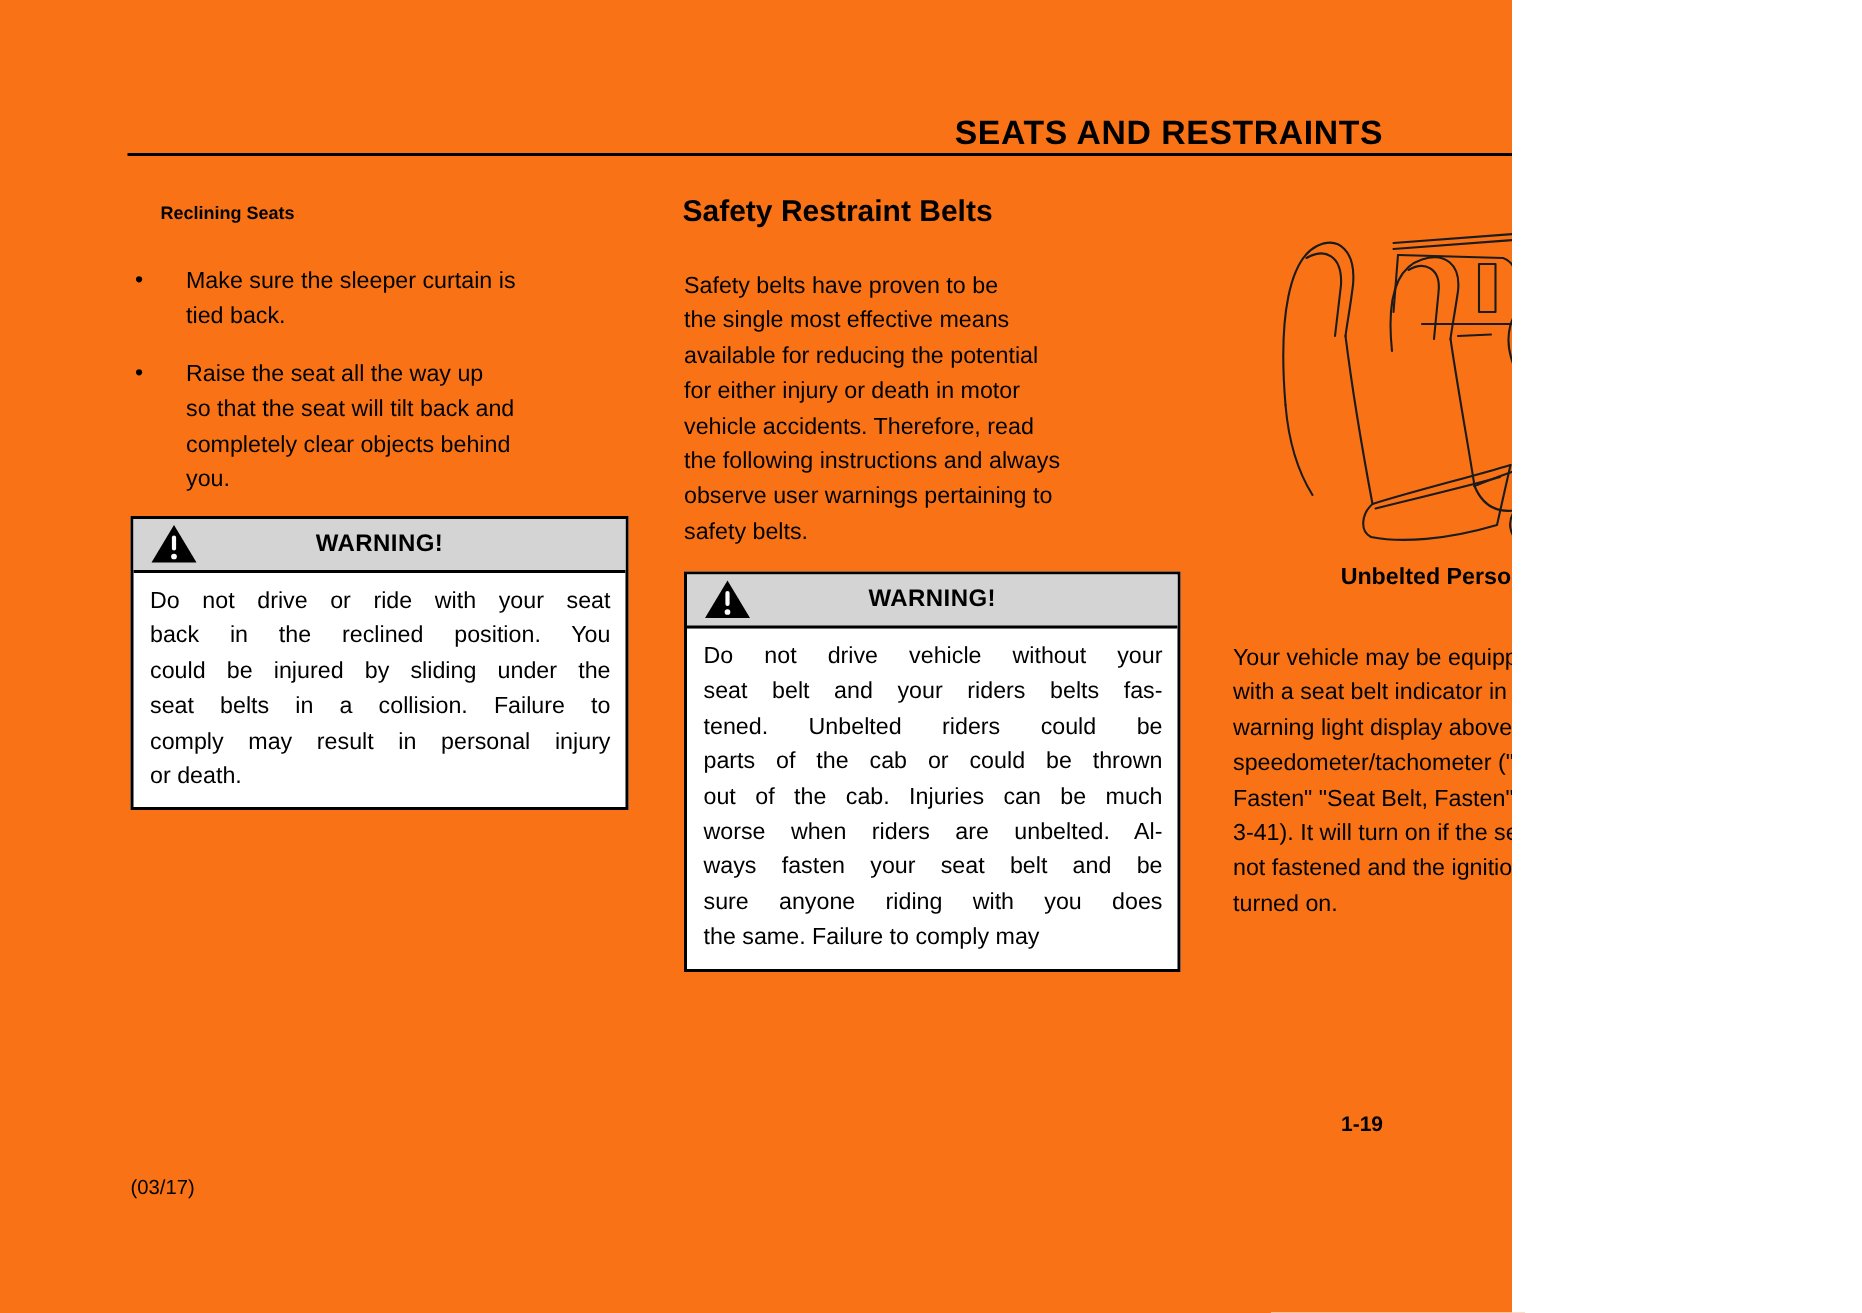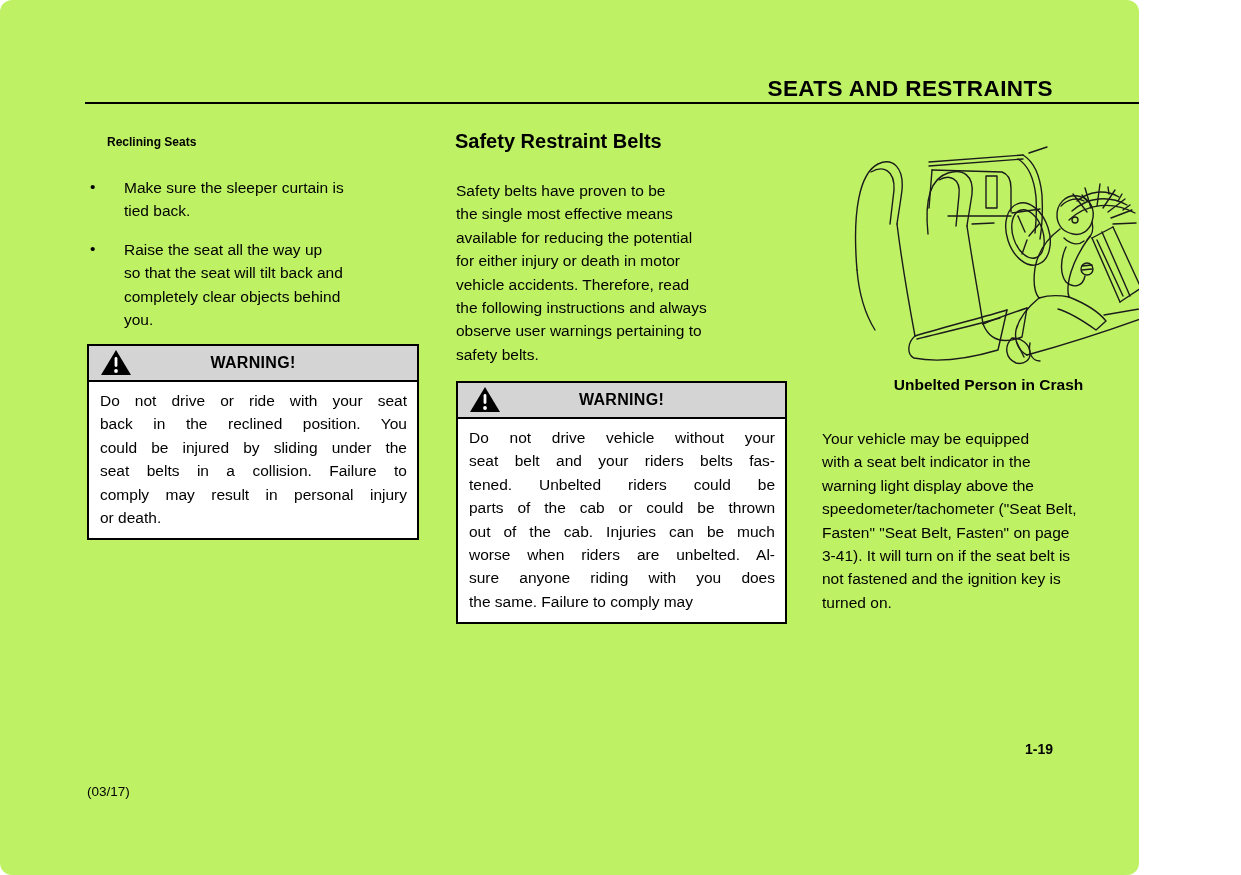--- a/index.html
+++ b/index.html
@@ -1,18 +1,18 @@
 <!DOCTYPE html>
 <html><head>
 <meta charset="utf-8">
 <style>
   html,body { margin:0; padding:0; background:#ffffff; }
   #page {
-    position:relative; width:1139px; height:875px; background:#bef264;
-    font-family:"Liberation Sans", sans-serif; color:#000; overflow:hidden;border-radius:12px;
+    position:relative; width:1008px; height:875px; background:#f97316;
+    font-family:"Liberation Sans", sans-serif; color:#000; overflow:hidden;
   }
   
   .page-title {
     position:absolute; top:76px; right:86px;
     font-size:22.5px; font-weight:bold; letter-spacing:0.4px; white-space:nowrap;
   }
   .header-rule {
     position:absolute; left:85px; top:102px; width:1071px; height:2px; background:#000;
   }
   
@@ -128,20 +128,21 @@
       </svg>
       <span class="warning-title">WARNING!</span>
     </div>
     <div class="warning-body body-text">
         <div class="jline">Do not drive vehicle without your</div>
         <div class="jline">seat belt and your riders belts fas-</div>
         <div class="jline">tened.  Unbelted riders could be</div>
         <div class="jline">parts of the cab or could be thrown</div>
         <div class="jline">out of the cab. Injuries can be much</div>
         <div class="jline">worse when riders are unbelted. Al-</div>
+        <div class="jline">ways fasten your seat belt and be</div>
         <div class="jline">sure anyone riding with you does</div>
         <div class="jline">the same.  Failure to comply may</div>
       </div>
   </div>
 
   <svg class="figure-svg" width="310" height="224" viewBox="0 0 310 224">
 
     <path d="M78,16 L172,9"></path>
       <path d="M78,20 L172,13"></path>
     <path d="M172,9 C182,15 189,29 191,49 C192,67 191,81 189,93"></path>

